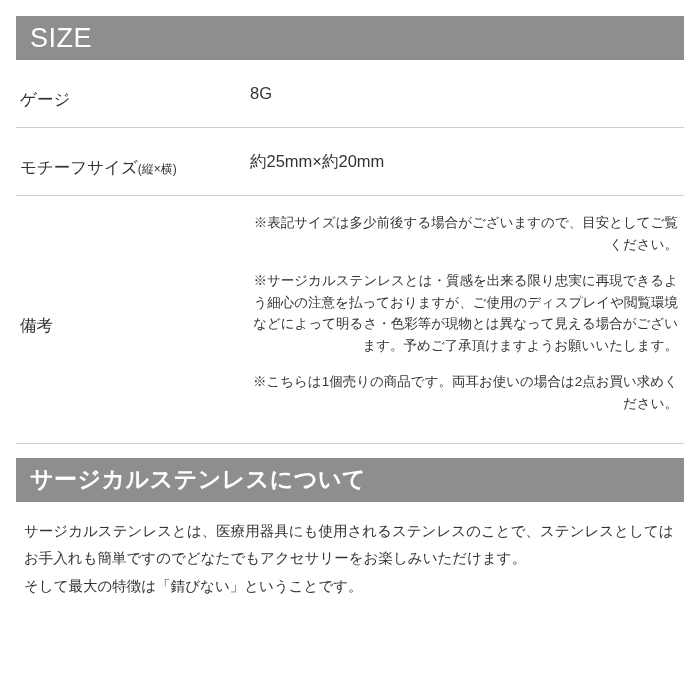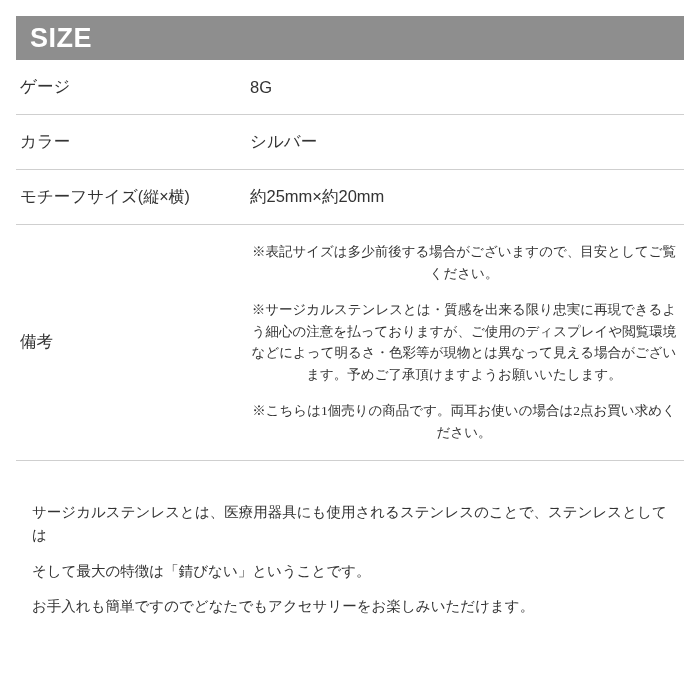--- a/index.html
+++ b/index.html
@@ -30,21 +30,21 @@
     display: flex;
     align-items: center;
     padding-left: 14px;
     box-sizing: border-box;
   }
   .section-bar.first {
     margin-top: 16px;
   }
   .section-bar .title-en {
     font-size: 27px;
-    font-weight: bold;
+    font-weight: normal;
     letter-spacing: 0.5px;
     line-height: 1;
   }
   .section-bar .title-jp {
     font-size: 23px;
     font-weight: bold;
     letter-spacing: 0.5px;
     line-height: 1;
   }
 
@@ -59,57 +59,56 @@
   }
   table.spec tr:last-child {
     border-bottom: 1px solid #cfcfcf;
   }
   table.spec th {
     width: 212px;
     text-align: left;
     font-weight: normal;
     font-size: 16.5px;
     color: #333333;
-    padding: 16px 0 16px 4px;
+    padding: 29px 0 16px 4px;
     vertical-align: middle;
     box-sizing: border-box;
   }
   table.spec td {
     font-size: 16.5px;
     color: #333333;
     padding: 16px 6px 16px 22px;
     vertical-align: middle;
     box-sizing: border-box;
   }
   .label-small {
-    font-size: 16px;
+    font-size: 12px;
   }
 
   
   td.remarks {
     padding: 14px 6px 14px 22px;
   }
   td.remarks p {
     margin: 0 0 14px 0;
     font-size: 13.5px;
     line-height: 1.62;
     color: #333333;
-    text-align: center;
-    font-family: Liberation Serif, serif;
+    text-align: right;
   }
   td.remarks p:last-child {
-    margin-bottom: 0;
+    margin-bottom: 12px;
   }
 
   
   .desc {
     padding: 14px 4px 0 4px;
   }
   .desc p {
-    margin: 12px;
+    margin: 4px;
     font-size: 14.5px;
     line-height: 1.62;
     color: #333333;
   }
   .spacer-12 { height: 14px; }
 </style>
 </head>
 <body>
 
 <div class="page">
@@ -118,40 +117,39 @@
     <span class="title-en">SIZE</span>
   </div>
 
   <table class="spec">
     <tbody>
         <tr>
       <th><span>ゲージ</span></th>
       <td>8G</td>
     </tr>
     <tr>
-      <th><span>カラー</span></th>
-      <td>シルバー</td>
-    </tr>
-    <tr>
       <th><span>モチーフサイズ</span><span class="label-small">(縦×横)</span></th>
       <td>約25mm×約20mm</td>
     </tr>
     <tr>
       <th><span>備考</span></th>
       <td class="remarks">
         <p>※表記サイズは多少前後する場合がございますので、目安としてご覧ください。</p>
         <p>※サージカルステンレスとは・質感を出来る限り忠実に再現できるよう細心の注意を払っておりますが、ご使用のディスプレイや閲覧環境などによって明るさ・色彩等が現物とは異なって見える場合がございます。予めご了承頂けますようお願いいたします。</p>
         <p>※こちらは1個売りの商品です。両耳お使いの場合は2点お買い求めください。</p>
       </td>
     </tr>
   </tbody>
     </table>
 
   <div class="spacer-12"></div>
 
+  <div class="section-bar">
+    <span class="title-jp">サージカルステンレスについて</span>
+  </div>
 
   <div class="desc">
     <p>サージカルステンレスとは、医療用器具にも使用されるステンレスのことで、ステンレスとしては</p>
+    <p>お手入れも簡単ですのでどなたでもアクセサリーをお楽しみいただけます。</p>
     <p>そして最大の特徴は「錆びない」ということです。</p>
-    <p>お手入れも簡単ですのでどなたでもアクセサリーをお楽しみいただけます。</p>
   </div>
 
 </div>
 
 </body></html>

